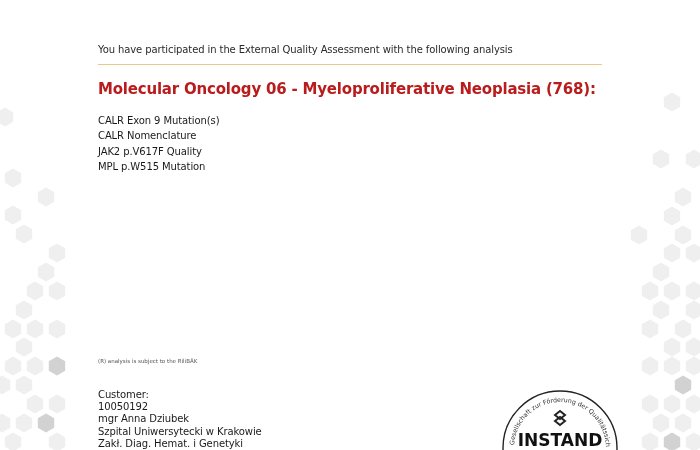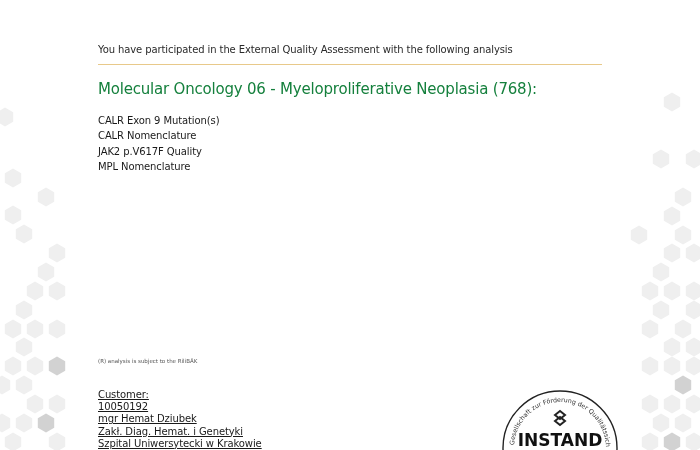--- a/index.html
+++ b/index.html
@@ -35,22 +35,22 @@
       top: 64px;
       width: 504px;
       height: 1px;
       background: #e8c98a;
     }
     .title {
       position: absolute;
       left: 98px;
       top: 80px;
       font-size: 15px;
-      font-weight: normal;
-      color: #15803d;
+      font-weight: bold;
+      color: #b91c1c;
       letter-spacing: -0.2px;
     }
     .analyses {
       position: absolute;
       left: 98px;
       top: 113px;
       margin: 0;
       padding: 0;
       list-style: none;
     }
@@ -69,21 +69,21 @@
     }
     .customer {
       position: absolute;
       left: 98px;
       top: 389px;
       font-size: 10px;
       line-height: 12.2px;
       color: #1a1a1a;
       letter-spacing: -0.1px;
     }
-    .customer div { white-space: nowrap; text-decoration: underline; }
+    .customer div { white-space: nowrap; }
     .seal {
       position: absolute;
       left: 500px;
       top: 388px;
       width: 120px;
       height: 120px;
     }
   </style>
 </head>
 <body>
@@ -163,31 +163,31 @@
 
 <div class="intro">You have participated in the External Quality Assessment with the following analysis</div>
 <div class="rule"></div>
 
 <div class="title">Molecular Oncology 06 - Myeloproliferative Neoplasia (768):</div>
 
 <ul class="analyses">
   <li>CALR Exon 9 Mutation(s)</li>
   <li>CALR Nomenclature</li>
   <li>JAK2 p.V617F Quality</li>
-  <li>MPL Nomenclature</li>
+  <li>MPL p.W515 Mutation</li>
 </ul>
 
 <div class="footnote">(R) analysis is subject to the RiliBÄK</div>
 
 <div class="customer">
   <div>Customer:</div>
   <div>10050192</div>
-  <div>mgr Hemat Dziubek</div>
+  <div>mgr Anna Dziubek</div>
+  <div>Szpital Uniwersytecki w Krakowie</div>
   <div>Zakł. Diag. Hemat. i Genetyki</div>
-  <div>Szpital Uniwersytecki w Krakowie</div>
 </div>
 
 <svg class="seal" viewBox="0 0 120 120" xmlns="http://www.w3.org/2000/svg">
   <defs>
     <path id="arc" d="M 14,60 A 46,46 0 0 1 106,60"></path>
   </defs>
   <circle cx="60" cy="60" r="57" fill="#ffffff" stroke="#222" stroke-width="1.4"></circle>
   <text font-family="DejaVu Sans, sans-serif" font-size="6.3" fill="#333">
     <textPath href="#arc" startOffset="2%">Gesellschaft zur Förderung der Qualitätssicherung</textPath>
   </text>

